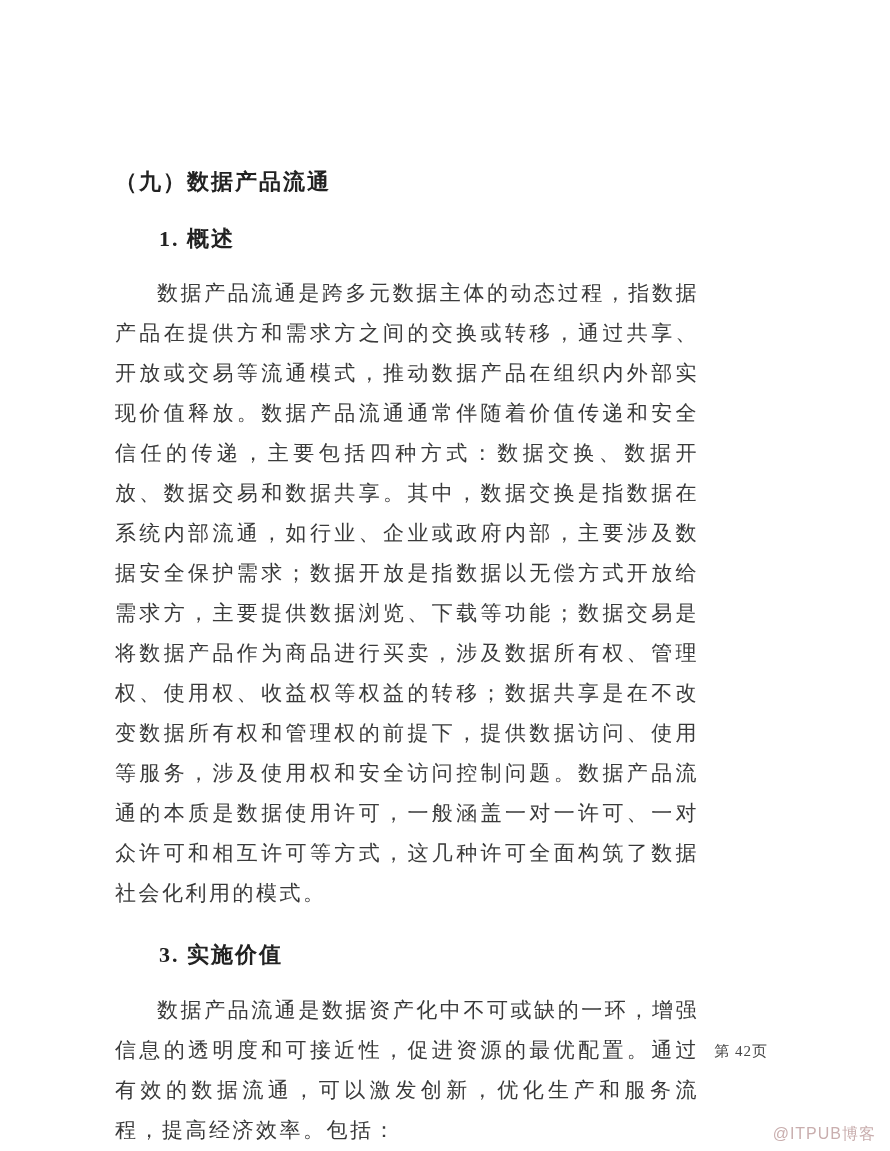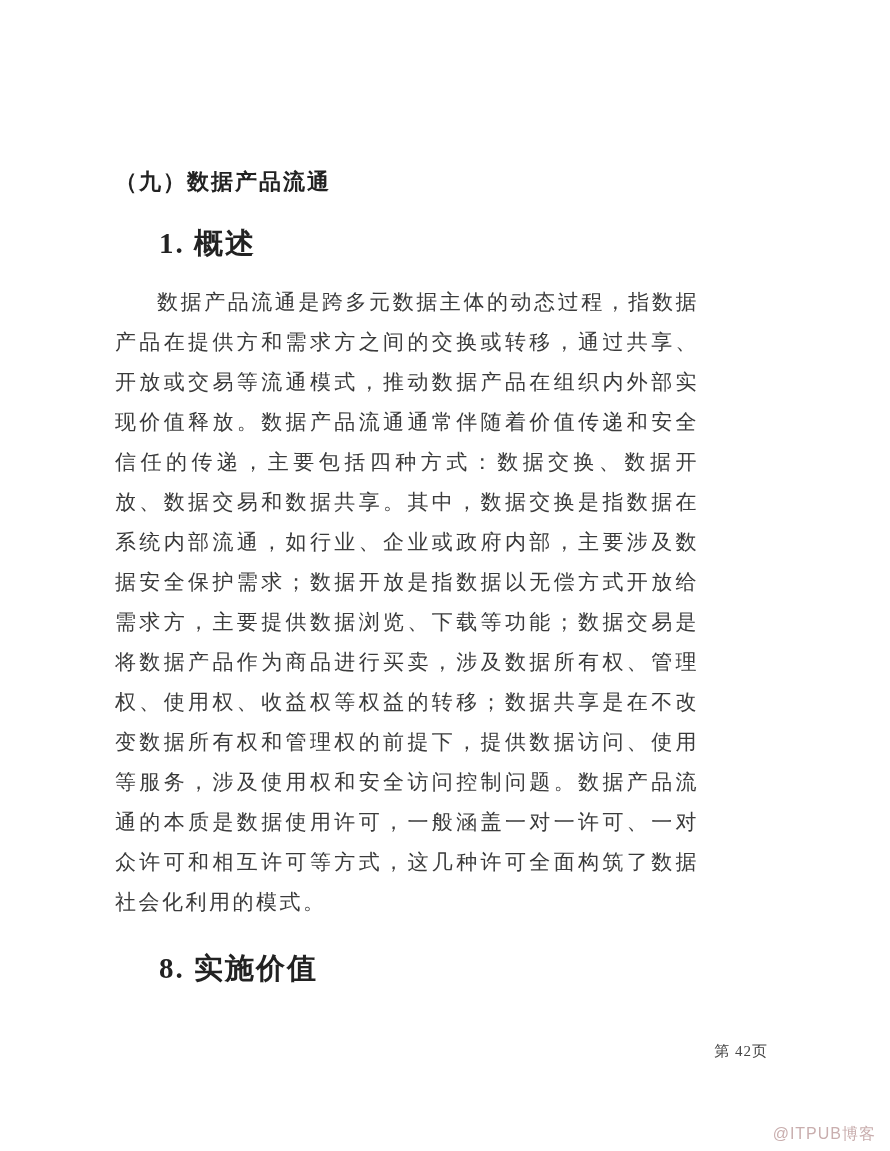--- a/index.html
+++ b/index.html
@@ -23,21 +23,21 @@
   .section-heading {
     margin: 0;
     font-size: 22px;
     font-weight: bold;
     color: #222222;
     letter-spacing: 2px;
     line-height: 1.3;
   }
   .sub-heading {
     margin: 28px 0 0 44px;
-    font-size: 29px;
+    font-size: 22px;
     font-weight: bold;
     color: #222222;
     letter-spacing: 2px;
     line-height: 1.3;
   }
   .para {
     margin: 20px 12px 0 0;
     font-size: 21px;
     line-height: 40px;
     letter-spacing: 2.5px;
@@ -69,20 +69,21 @@
 <body>
 
 <div class="doc">
 
   <h2 class="section-heading">（九）数据产品流通</h2>
 
   <h3 class="sub-heading">1. 概述</h3>
 
   <p class="para">数据产品流通是跨多元数据主体的动态过程，指数据产品在提供方和需求方之间的交换或转移，通过共享、开放或交易等流通模式，推动数据产品在组织内外部实现价值释放。数据产品流通通常伴随着价值传递和安全信任的传递，主要包括四种方式：数据交换、数据开放、数据交易和数据共享。其中，数据交换是指数据在系统内部流通，如行业、企业或政府内部，主要涉及数据安全保护需求；数据开放是指数据以无偿方式开放给需求方，主要提供数据浏览、下载等功能；数据交易是将数据产品作为商品进行买卖，涉及数据所有权、管理权、使用权、收益权等权益的转移；数据共享是在不改变数据所有权和管理权的前提下，提供数据访问、使用等服务，涉及使用权和安全访问控制问题。数据产品流通的本质是数据使用许可，一般涵盖一对一许可、一对众许可和相互许可等方式，这几种许可全面构筑了数据社会化利用的模式。</p>
 
-  <h3 class="sub-heading">8. 实施价值</h3>
+  <h3 class="sub-heading">3. 实施价值</h3>
 
+  <p class="para">数据产品流通是数据资产化中不可或缺的一环，增强信息的透明度和可接近性，促进资源的最优配置。通过有效的数据流通，可以激发创新，优化生产和服务流程，提高经济效率。包括：</p>
 
 </div>
 
 <div class="page-footer">第 42页</div>
 
 <div class="watermark">@ITPUB博客</div>
 
 </body></html>

